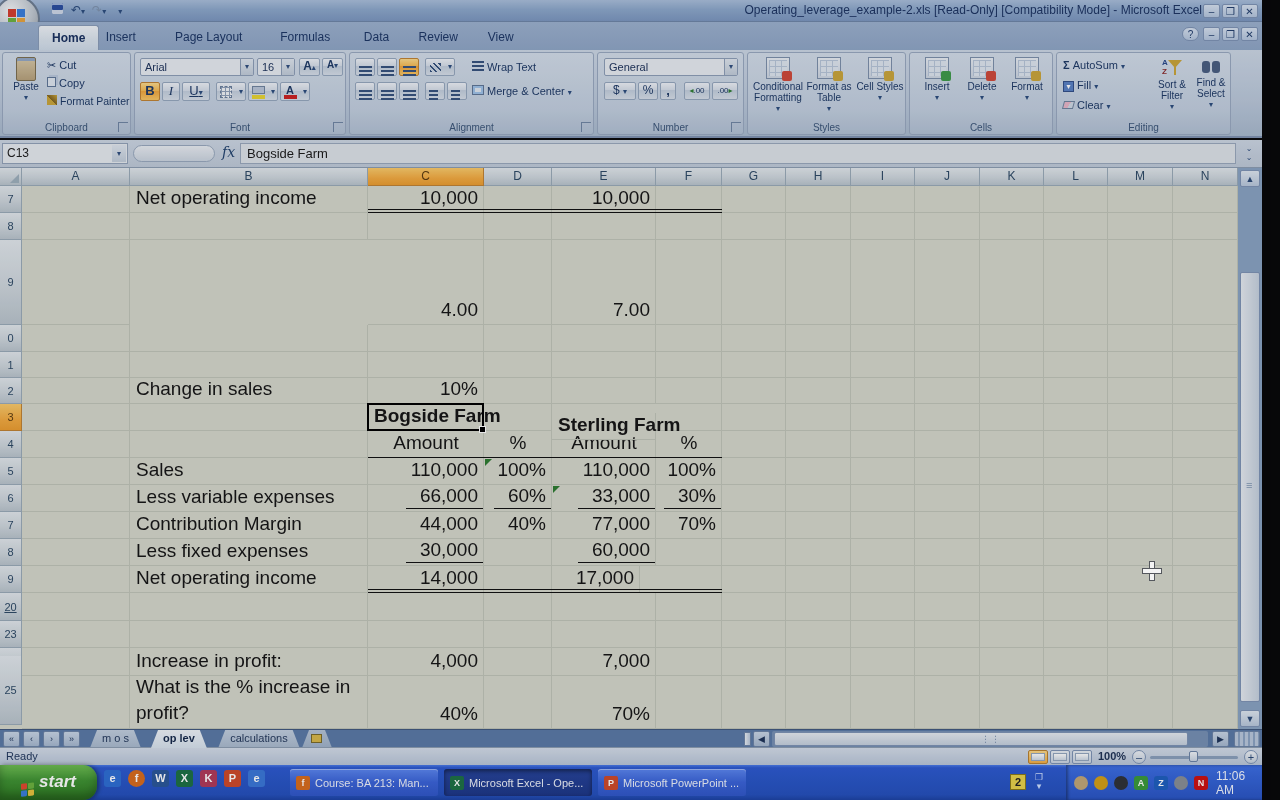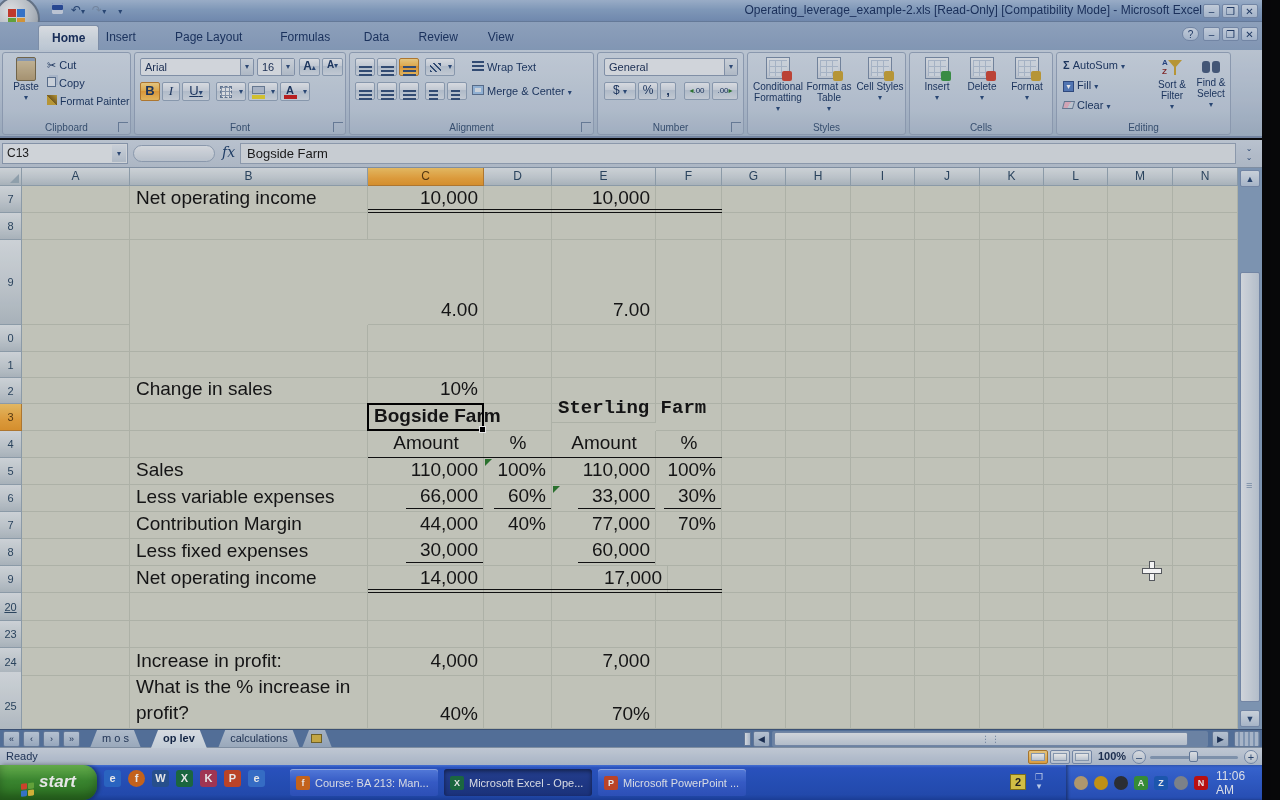--- a/index.html
+++ b/index.html
@@ -518,21 +518,21 @@
         <div class="gcell" style="left: 1044px; top: 210px; width: 64px; height: 26px;"></div>
         <div class="gcell" style="left: 1108px; top: 210px; width: 65px; height: 26px;"></div>
         <div class="gcell" style="left: 1173px; top: 210px; width: 65px; height: 26px;"></div>
         <div class="rowhdr sel" style="top: 236px; height: 27px;">3</div>
         <div class="gcell" style="left: 22px; top: 236px; width: 108px; height: 27px;"></div>
         <div class="gcell" style="left: 130px; top: 236px; width: 238px; height: 27px;"></div>
         <div class="gcell" style="left: 368px; top: 236px; width: 116px; height: 27px; z-index: 6;">
           <span class="t bold">Bogside Farm</span>
         </div>
         <div class="gcell" style="left: 484px; top: 236px; width: 68px; height: 27px;"></div>
-        <div class="gcell" style="left: 552px; top: 228px; width: 104px; height: 27px; z-index: 6; font-family: Liberation Mono, monospace;">
+        <div class="gcell" style="left: 552px; top: 245px; width: 104px; height: 27px; z-index: 6;">
           <span class="t bold">Sterling Farm</span>
         </div>
         <div class="gcell" style="left: 656px; top: 236px; width: 66px; height: 27px;"></div>
         <div class="gcell" style="left: 722px; top: 236px; width: 64px; height: 27px;"></div>
         <div class="gcell" style="left: 786px; top: 236px; width: 65px; height: 27px;"></div>
         <div class="gcell" style="left: 851px; top: 236px; width: 64px; height: 27px;"></div>
         <div class="gcell" style="left: 915px; top: 236px; width: 65px; height: 27px;"></div>
         <div class="gcell" style="left: 980px; top: 236px; width: 64px; height: 27px;"></div>
         <div class="gcell" style="left: 1044px; top: 236px; width: 64px; height: 27px;"></div>
         <div class="gcell" style="left: 1108px; top: 236px; width: 65px; height: 27px;"></div>
@@ -658,21 +658,21 @@
         <div class="gcell" style="left: 1173px; top: 371px; width: 65px; height: 27px;"></div>
         <div class="rowhdr" style="top: 398px; height: 27px;">9</div>
         <div class="gcell" style="left: 22px; top: 398px; width: 108px; height: 27px;"></div>
         <div class="gcell" style="left: 130px; top: 398px; width: 238px; height: 27px;">
           <span class="t">Net operating income</span>
         </div>
         <div class="gcell" style="left: 368px; top: 398px; width: 116px; height: 27px;">
           <span class="t right">14,000</span>
         </div>
         <div class="gcell" style="left: 484px; top: 398px; width: 68px; height: 27px;"></div>
-        <div class="gcell" style="left: 564px; top: 398px; width: 104px; height: 27px;">
+        <div class="gcell" style="left: 536px; top: 398px; width: 104px; height: 27px;">
           <span class="t right">17,000</span>
         </div>
         <div class="gcell" style="left: 656px; top: 398px; width: 66px; height: 27px;"></div>
         <div class="gcell" style="left: 722px; top: 398px; width: 64px; height: 27px;"></div>
         <div class="gcell" style="left: 786px; top: 398px; width: 65px; height: 27px;"></div>
         <div class="gcell" style="left: 851px; top: 398px; width: 64px; height: 27px;"></div>
         <div class="gcell" style="left: 915px; top: 398px; width: 65px; height: 27px;"></div>
         <div class="gcell" style="left: 980px; top: 398px; width: 64px; height: 27px;"></div>
         <div class="gcell" style="left: 1044px; top: 398px; width: 64px; height: 27px;"></div>
         <div class="gcell" style="left: 1108px; top: 398px; width: 65px; height: 27px;"></div>
@@ -721,21 +721,21 @@
         </div>
         <div class="gcell" style="left: 656px; top: 480px; width: 66px; height: 28px;"></div>
         <div class="gcell" style="left: 722px; top: 480px; width: 64px; height: 28px;"></div>
         <div class="gcell" style="left: 786px; top: 480px; width: 65px; height: 28px;"></div>
         <div class="gcell" style="left: 851px; top: 480px; width: 64px; height: 28px;"></div>
         <div class="gcell" style="left: 915px; top: 480px; width: 65px; height: 28px;"></div>
         <div class="gcell" style="left: 980px; top: 480px; width: 64px; height: 28px;"></div>
         <div class="gcell" style="left: 1044px; top: 480px; width: 64px; height: 28px;"></div>
         <div class="gcell" style="left: 1108px; top: 480px; width: 65px; height: 28px;"></div>
         <div class="gcell" style="left: 1173px; top: 480px; width: 65px; height: 28px;"></div>
-        <div class="rowhdr" style="top: 504px; height: 69px;">25</div>
+        <div class="rowhdr" style="top: 488px; height: 69px;">25</div>
         <div class="gcell" style="left: 22px; top: 508px; width: 108px; height: 53px;"></div>
         <div class="gcell" style="left: 130px; top: 508px; width: 238px; height: 53px;">
           <span class="t wrap">What is the % increase in profit?</span>
         </div>
         <div class="gcell" style="left: 368px; top: 508px; width: 116px; height: 53px;">
           <span class="t right">40%</span>
         </div>
         <div class="gcell" style="left: 484px; top: 508px; width: 68px; height: 53px;"></div>
         <div class="gcell" style="left: 552px; top: 508px; width: 104px; height: 53px;">
           <span class="t right">70%</span>

